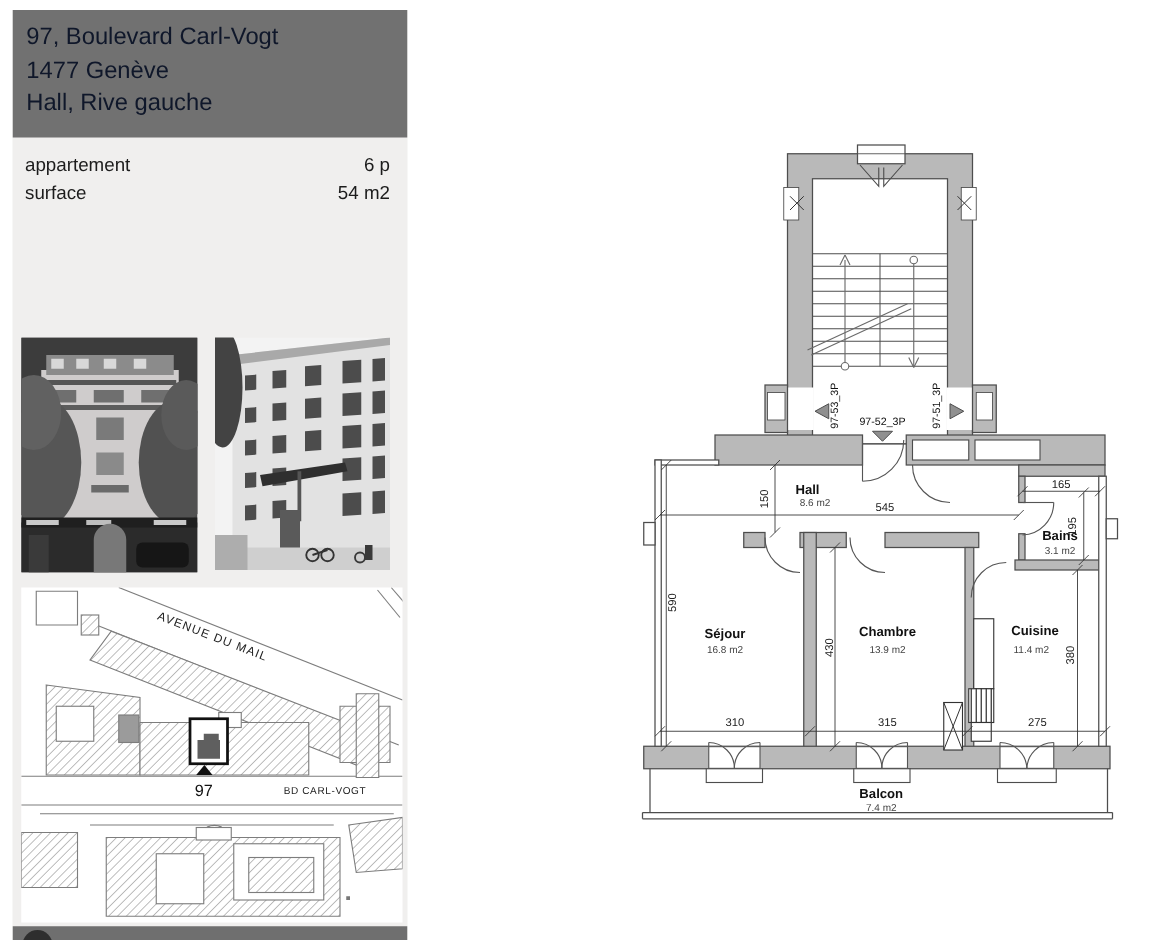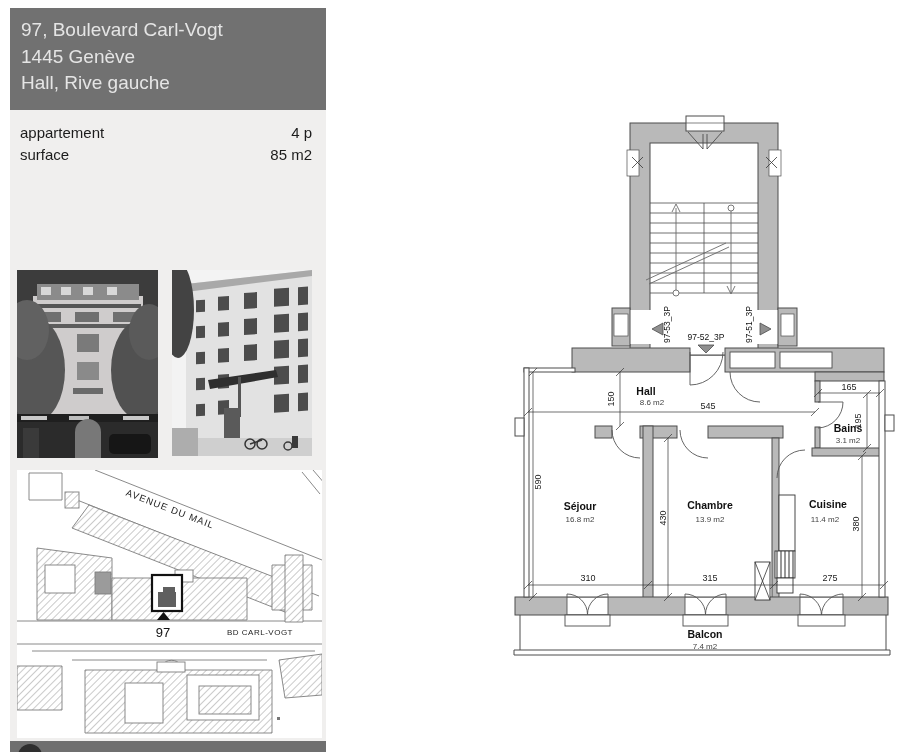--- a/index.html
+++ b/index.html
@@ -4,21 +4,21 @@
 <style>
   html,body{margin:0;padding:0;}
   body{
     width:924px;height:752px;position:relative;overflow:hidden;
     background:#ffffff;font-family:"Liberation Sans",sans-serif;
   }
   
   .sidebar{position:absolute;left:10px;top:8px;width:316px;height:744px;
     background:#f0efee;overflow:hidden;}
   .addr-header{position:absolute;top:0;left:0;width:316px;height:102px;
-    background:#717171;color:#e5e5e5;box-sizing:border-box;
+    background:#717171;color:#0f172a;box-sizing:border-box;
     padding:9px 10px 0 11px;font-size:19px;line-height:26.5px;}
   .info{position:absolute;top:114px;left:10px;width:292px;}
   .info-row{display:flex;justify-content:space-between;
     font-size:15px;line-height:21.5px;color:#1c1c1c;}
   .photos{position:absolute;top:262px;left:7px;width:302px;display:flex;gap:14px;}
   .photo{display:block;}
   .map{position:absolute;top:462px;left:7px;width:305px;height:268px;background:#fff;}
   .bottom-bar{position:absolute;top:733px;left:0;width:316px;height:11px;background:#6f6f6f;}
   .logo-circle{position:absolute;left:8px;top:3px;width:24px;height:24px;border-radius:50%;
     background:#2e2e2e;}
@@ -30,32 +30,32 @@
   .dim{font-size:9px;fill:#222;}
   .unit-label{font-size:8.5px;fill:#111;}
 </style>
 </head>
 <body>
 
 <div class="sidebar">
 
   <div class="addr-header">
     <div>97, Boulevard Carl-Vogt</div>
-    <div>1445 Genève</div>
+    <div>1477 Genève</div>
     <div>Hall, Rive gauche</div>
   </div>
 
   <div class="info">
     <div class="info-row">
       <span>appartement</span>
-      <span>4 p</span>
+      <span>6 p</span>
     </div>
     <div class="info-row">
       <span>surface</span>
-      <span>85 m2</span>
+      <span>54 m2</span>
     </div>
   </div>
 
   <div class="photos">
     <svg class="photo" width="141" height="188" viewBox="0 0 141 188">
       <rect x="0" y="0" width="141" height="188" fill="#4a4a4a"></rect>
       <rect x="0" y="0" width="141" height="60" fill="#3c3c3c"></rect>
       <rect x="16" y="26" width="110" height="126" fill="#cfcccc"></rect>
       <rect x="20" y="14" width="102" height="16" fill="#8b8b8b"></rect>
       <rect x="24" y="17" width="10" height="8" fill="#d8d8d8"></rect>

